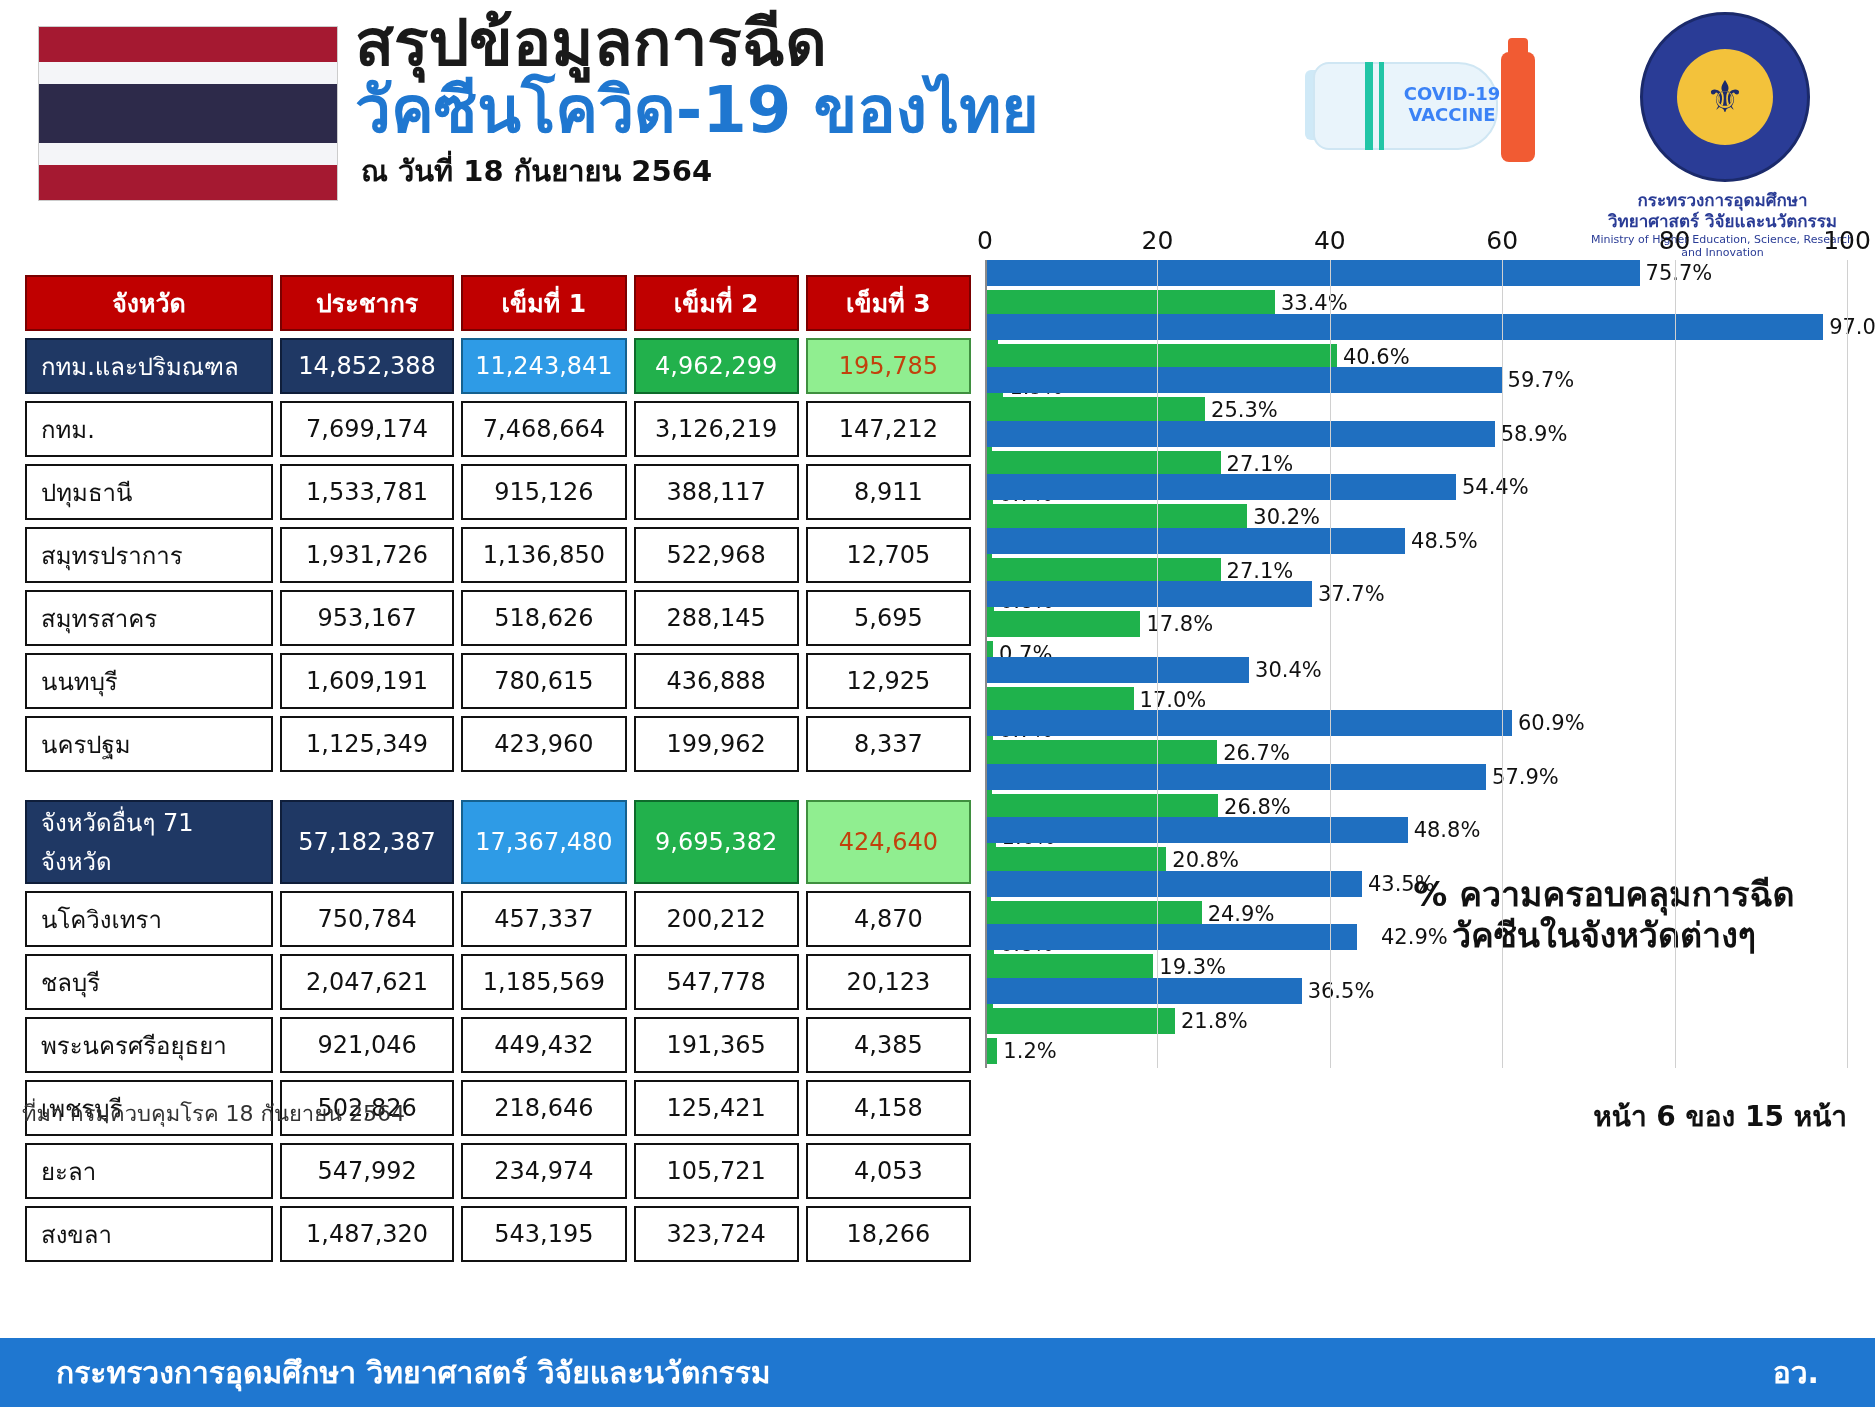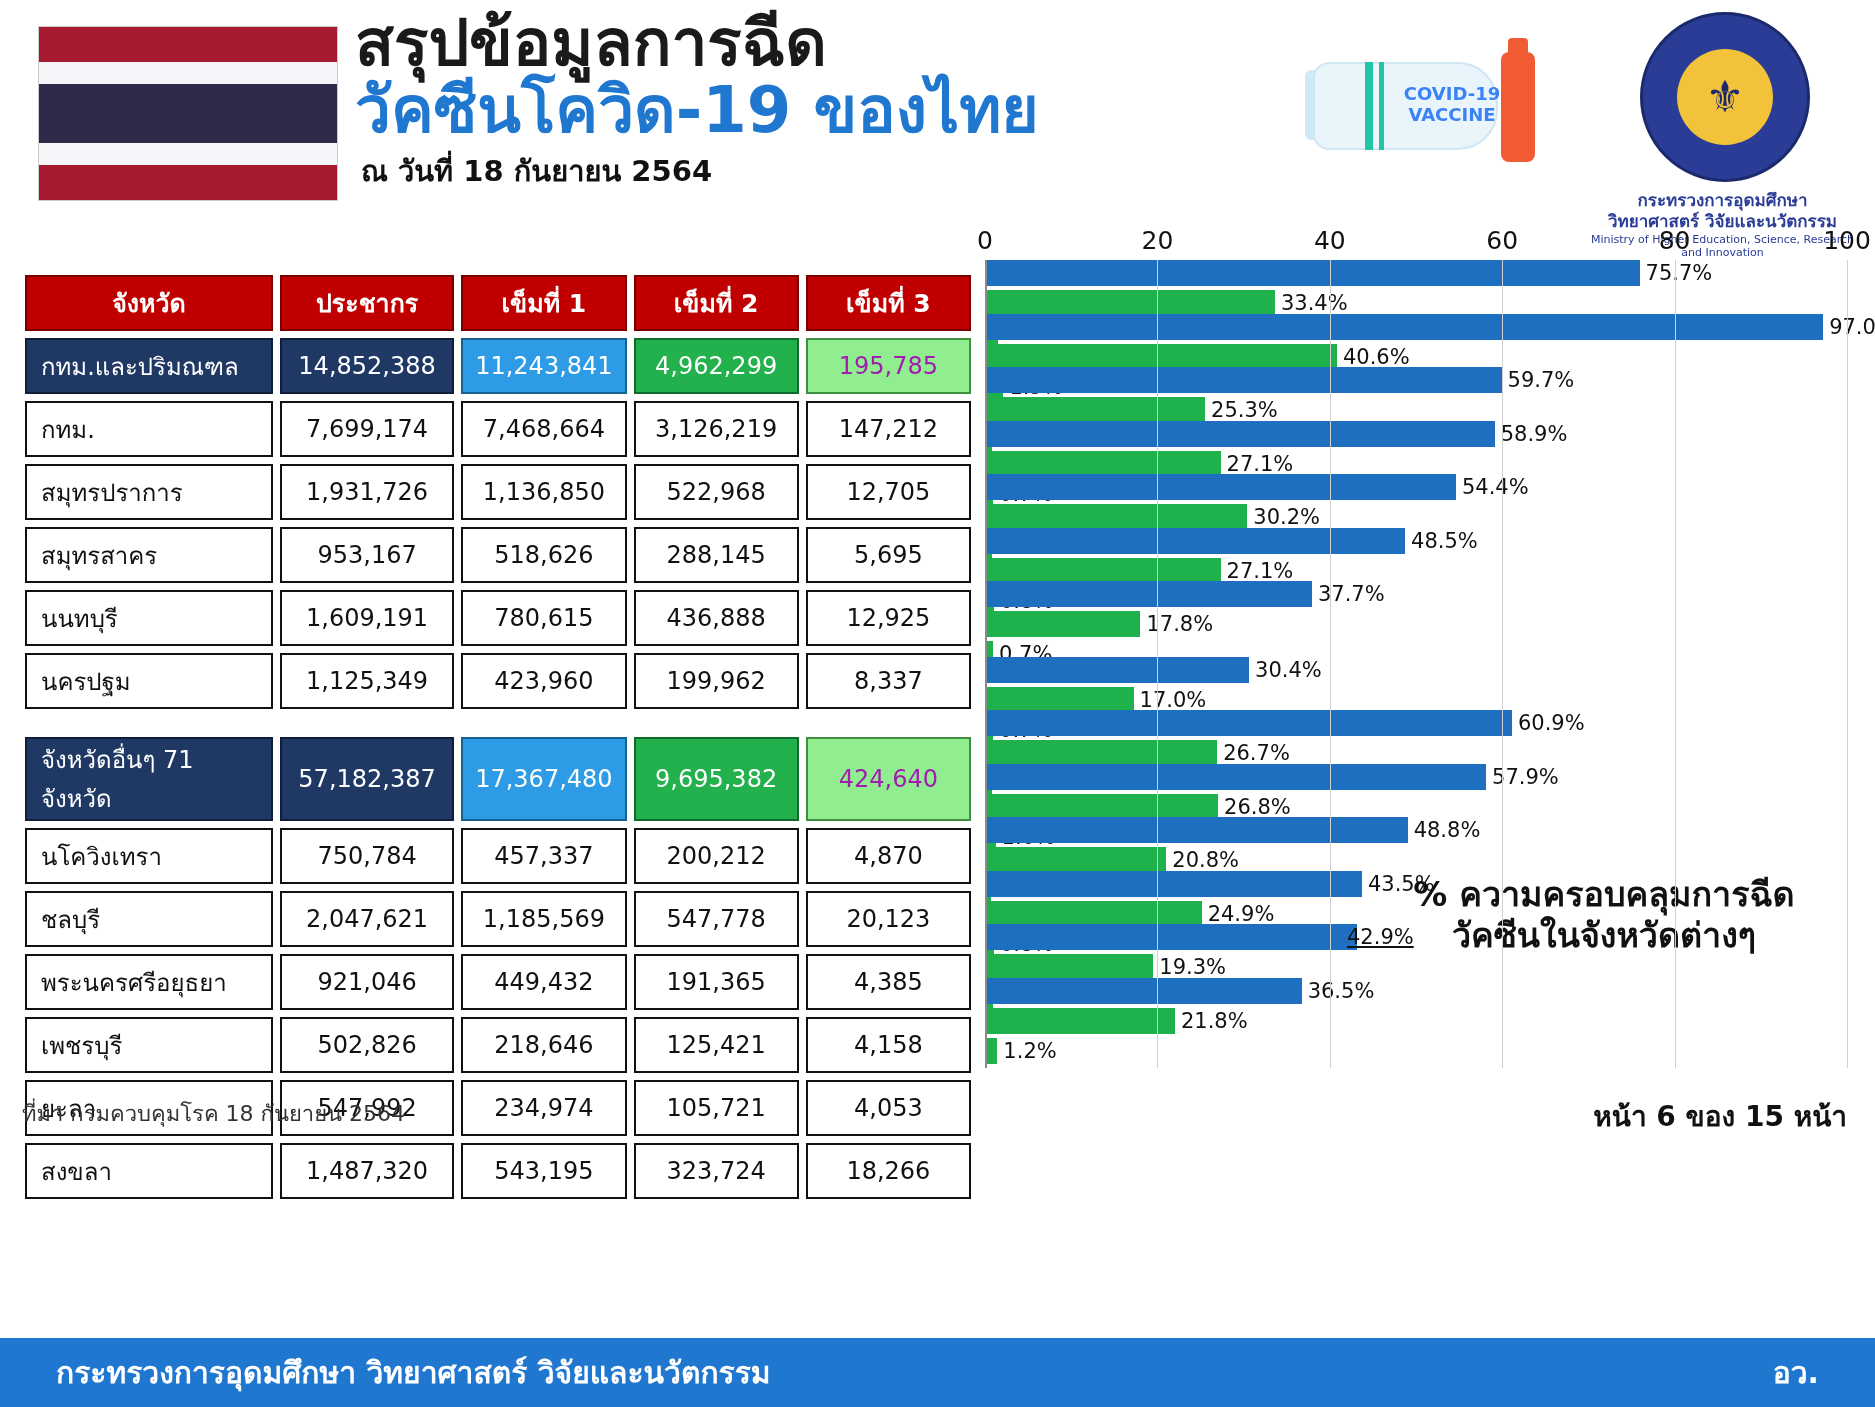--- a/index.html
+++ b/index.html
@@ -111,21 +111,21 @@
   th {
     background: #C00000; color: #ffffff; font-weight: bold;
     font-size: 25px; border: 2px solid #7a0000;
   }
   td.name { text-align: left; padding-left: 14px; font-size: 24px; }
   tr.group td { font-weight: normal; }
   tr.group td.name { background: #1F3864; color: #ffffff; border-color:#0f1e3a; }
   tr.group td.pop  { background: #1F3864; color: #ffffff; border-color:#0f1e3a; }
   tr.group td.d1   { background: #2E9BE6; color: #ffffff; border-color:#15618f; }
   tr.group td.d2   { background: #22B14C; color: #ffffff; border-color:#0e6b2b; }
-  tr.group td.d3   { background: #90EE90; color: #a21caf; border-color:#3f8f3f; }
+  tr.group td.d3   { background: #90EE90; color: #c2410c; border-color:#3f8f3f; }
   .spacer-row td { border: none; background: transparent; height: 14px; padding: 0; }
 
   .source {
     position: absolute; left: 22px; top: 838px;
     font-size: 22px; color: #333;
   }
 
   
   .chart {
     position: absolute; left: 985px; top: -32px; width: 872px; height: 880px;
@@ -233,20 +233,27 @@
           <td class="d2">4,962,299</td>
           <td class="d3">195,785</td>
         </tr>
 
         <tr>
           <td class="name">กทม.</td>
           <td>7,699,174</td>
           <td>7,468,664</td>
           <td>3,126,219</td>
           <td>147,212</td>
+        </tr>
+        <tr>
+          <td class="name">ปทุมธานี</td>
+          <td>1,533,781</td>
+          <td>915,126</td>
+          <td>388,117</td>
+          <td>8,911</td>
         </tr>
         <tr>
           <td class="name">สมุทรปราการ</td>
           <td>1,931,726</td>
           <td>1,136,850</td>
           <td>522,968</td>
           <td>12,705</td>
         </tr>
         <tr>
           <td class="name">สมุทรสาคร</td>
@@ -431,21 +438,21 @@
         <div class="bar-group" style="top: 610.5px;">
           <div class="bar b1" style="width: 374.97px; background: rgb(31, 111, 192);"></div>
           <div class="bar-label" style="left: 380.97px; top: 0px;">43.5%</div>
           <div class="bar b2" style="width: 214.638px; background: rgb(31, 178, 76);"></div>
           <div class="bar-label" style="left: 220.638px; top: 30px;">24.9%</div>
           <div class="bar b3" style="width: 6.896px; background: rgb(31, 178, 76);"></div>
           <div class="bar-label" style="left: 12.896px; top: 60px;">0.8%</div>
         </div>
         <div class="bar-group" style="top: 664px;">
           <div class="bar b1" style="width: 369.798px; background: rgb(31, 111, 192);"></div>
-          <div class="bar-label" style="left: 360px; top: 0px; text-decoration: underline;">42.9%</div>
+          <div class="bar-label" style="left: 394px; top: 0px;">42.9%</div>
           <div class="bar b2" style="width: 166.366px; background: rgb(31, 178, 76);"></div>
           <div class="bar-label" style="left: 172.366px; top: 30px;">19.3%</div>
           <div class="bar b3" style="width: 6.034px; background: rgb(31, 178, 76);"></div>
           <div class="bar-label" style="left: 12.034px; top: 60px;">0.7%</div>
         </div>
         <div class="bar-group" style="top: 717.5px;">
           <div class="bar b1" style="width: 314.63px; background: rgb(31, 111, 192);"></div>
           <div class="bar-label" style="left: 320.63px; top: 0px;">36.5%</div>
           <div class="bar b2" style="width: 187.916px; background: rgb(31, 178, 76);"></div>
           <div class="bar-label" style="left: 193.916px; top: 30px;">21.8%</div>

